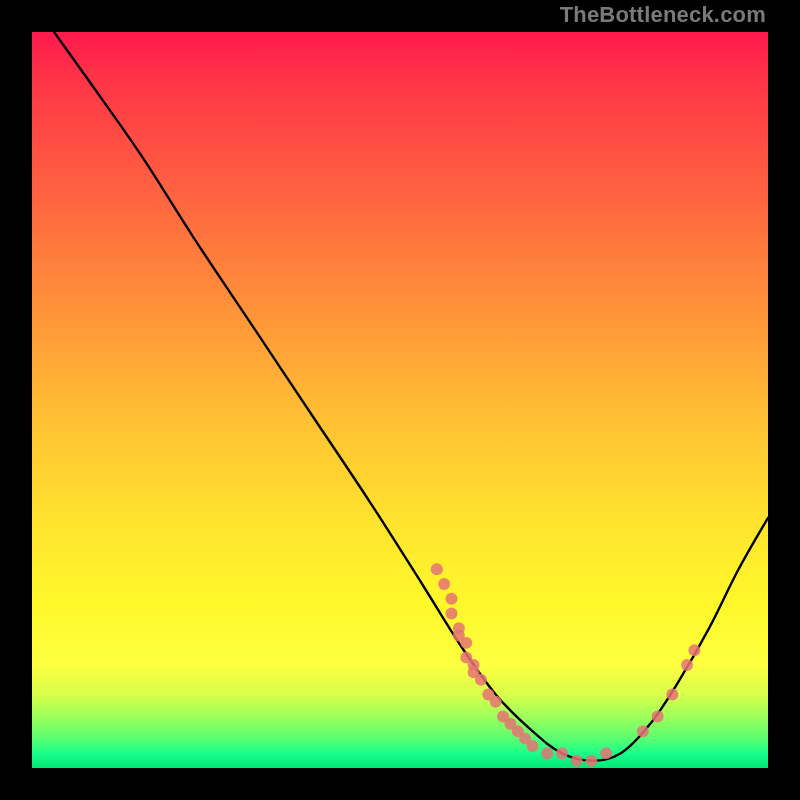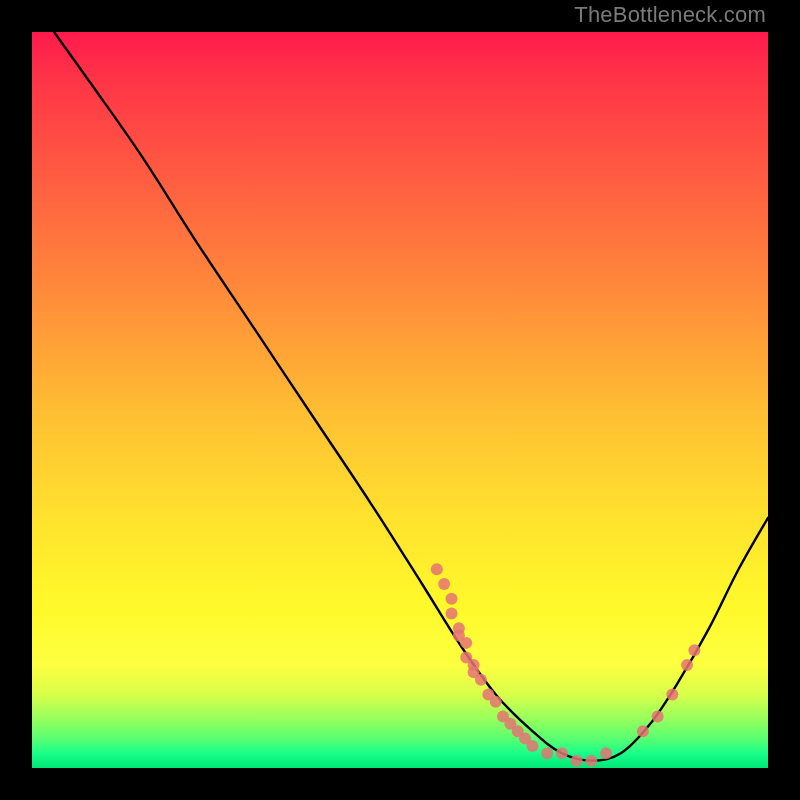--- a/index.html
+++ b/index.html
@@ -47,21 +47,21 @@
       #1aff89 98%,
       #00e676 100%
     );
   }
   .watermark {
     position: absolute;
     top: 2px;
     right: 34px;
     color: #7a7a7a;
     font-size: 22px;
-    font-weight: 400;
+    font-weight: 700;
     letter-spacing: 0.2px;
     user-select: none;
   }
   svg.curve {
     position: absolute;
     inset: 0;
     width: 736px;
     height: 736px;
     pointer-events: none;
   }

